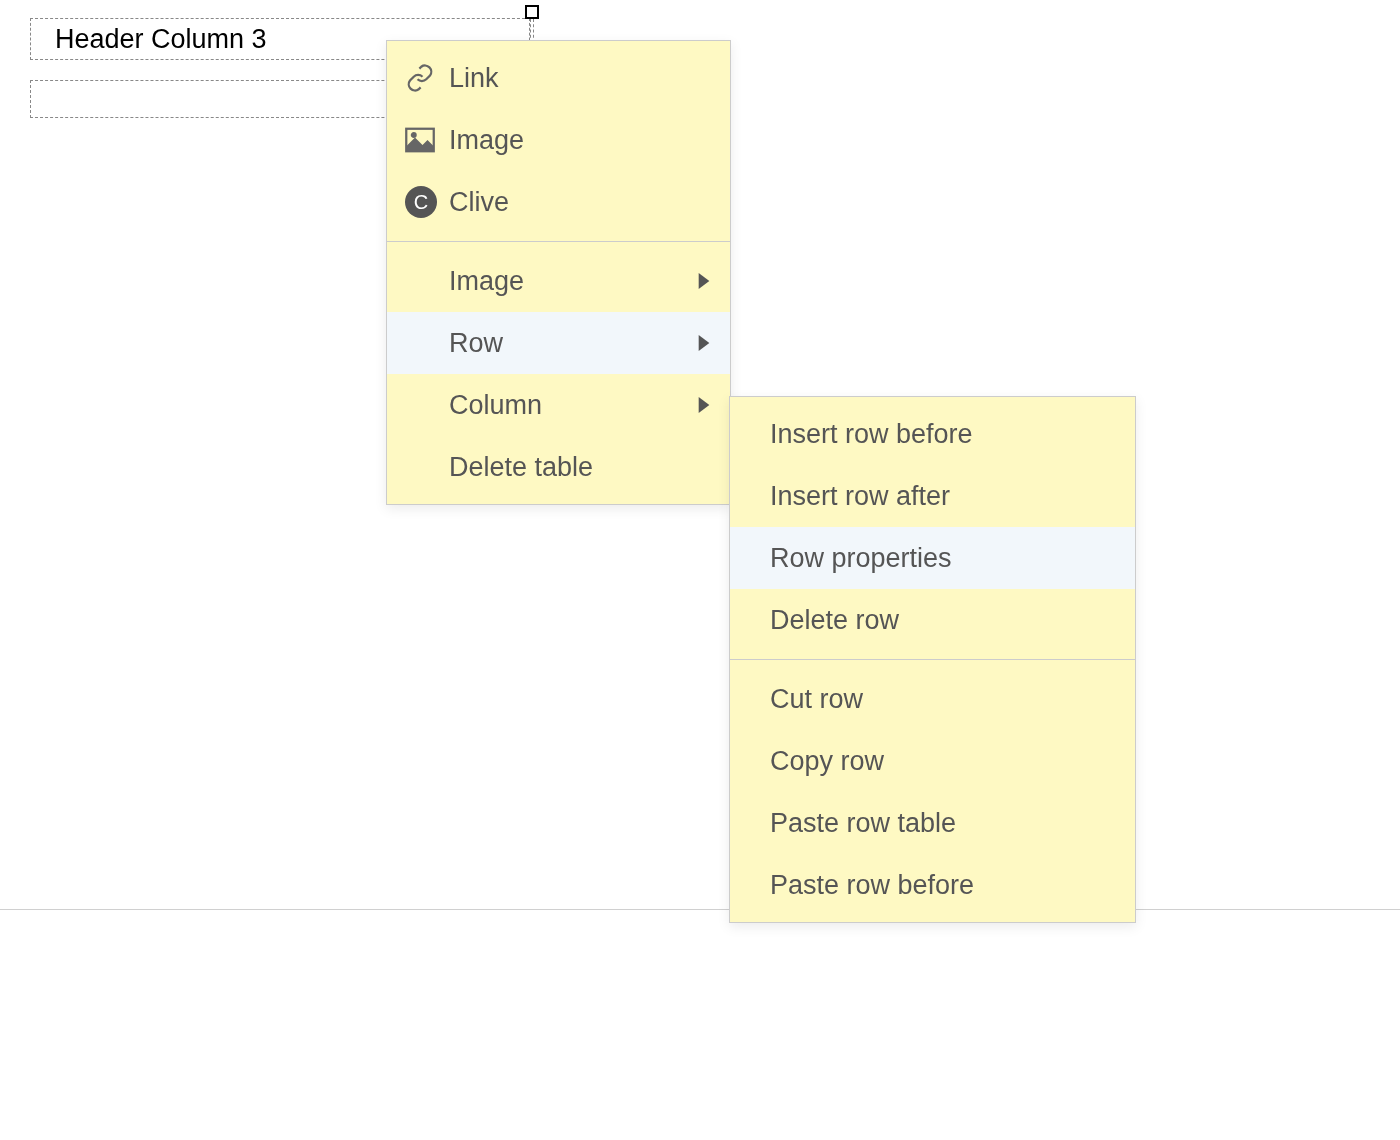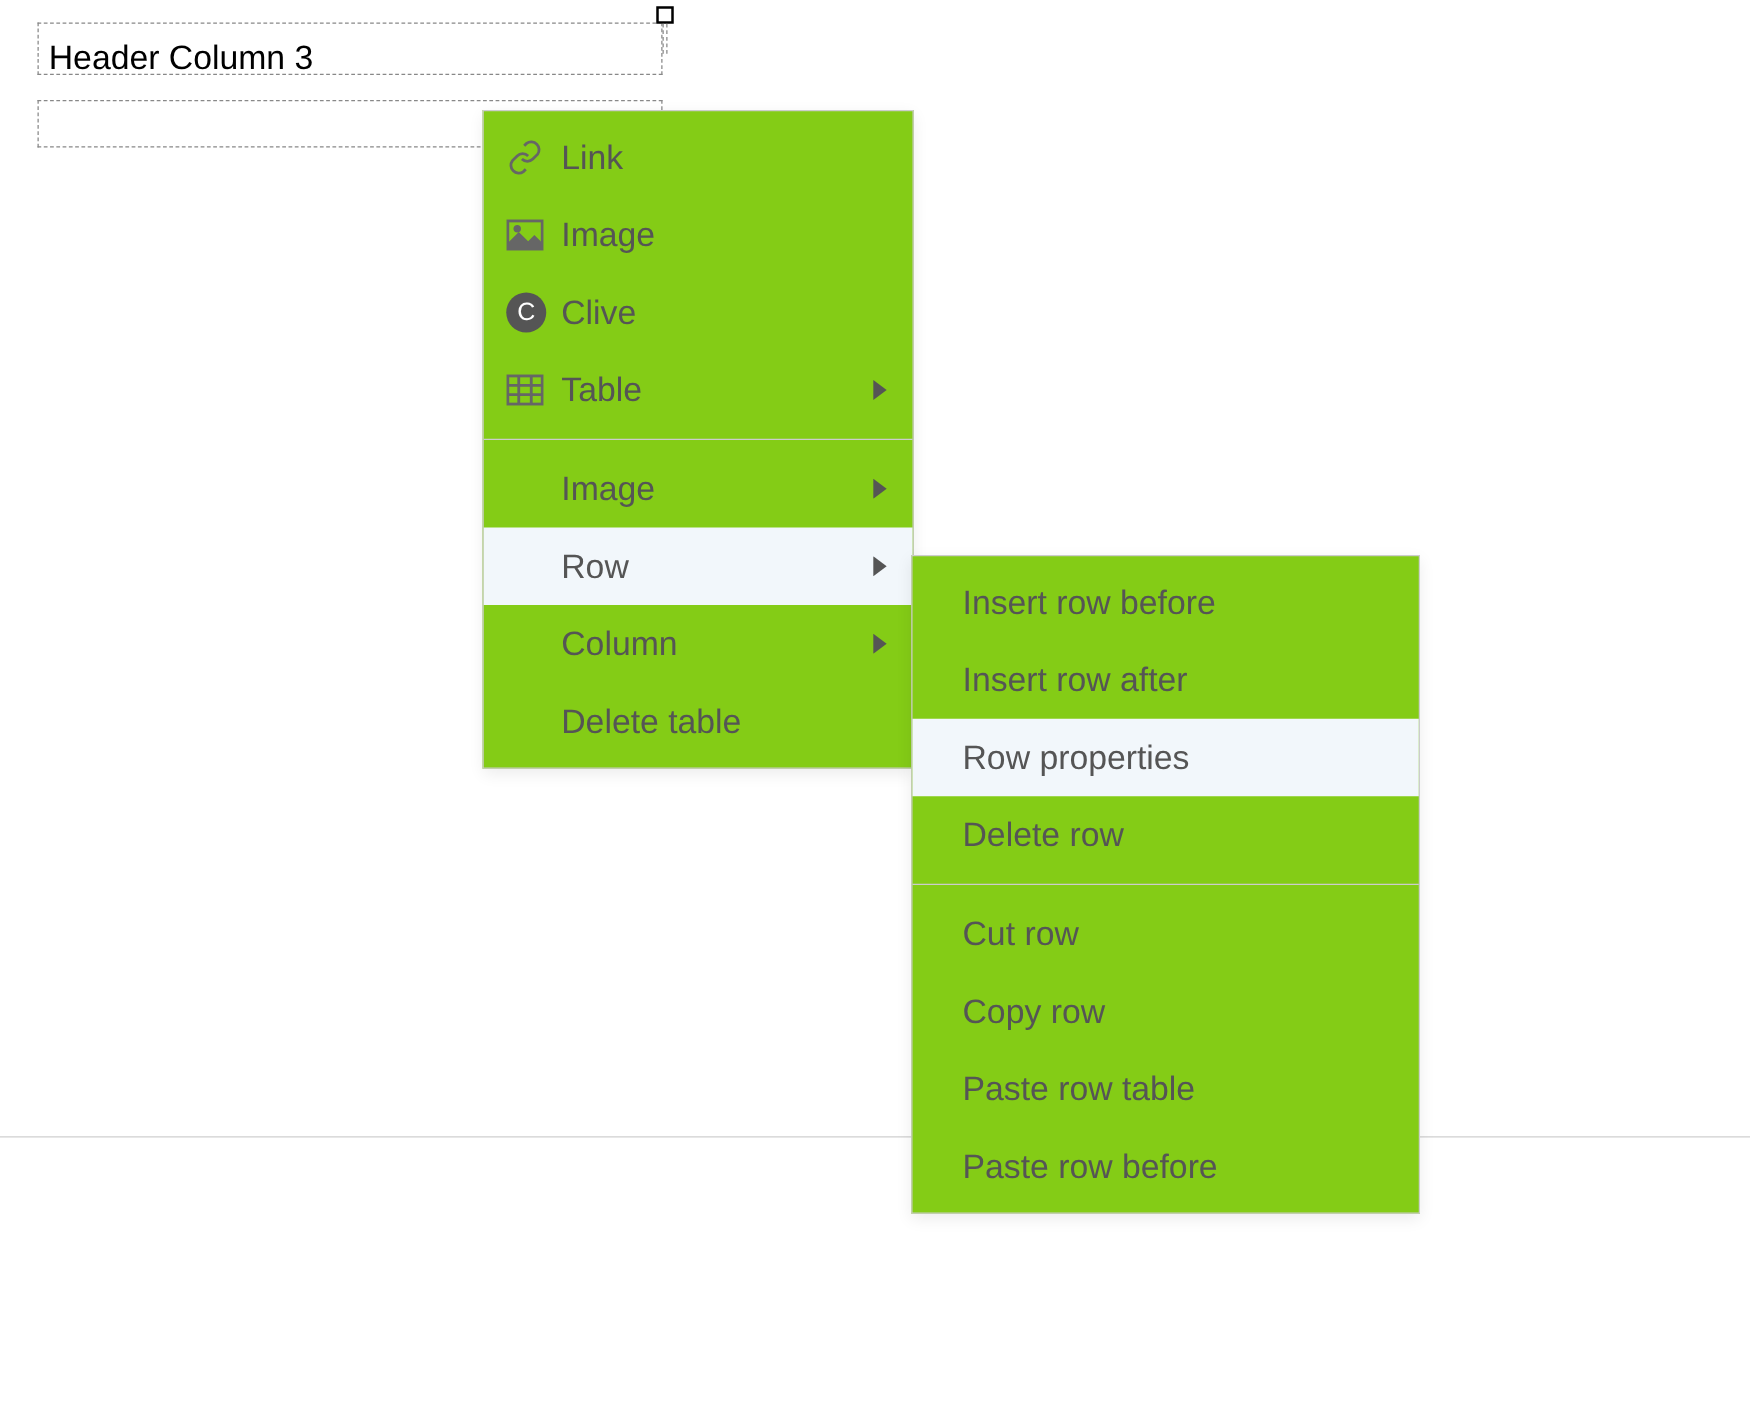--- a/index.html
+++ b/index.html
@@ -27,21 +27,20 @@
       position: absolute;
       top: 18px;
       left: 30px;
       width: 500px;
     }
     .table-row-outline {
       border: 1px dashed #888;
       height: 42px;
       margin-bottom: 20px;
       display: flex;
-      flex-direction: column;
     }
     .table-cell-outline {
       border-right: 1px dashed #888;
       height: 100%;
       padding: 4px 8px;
       font-size: 27px;
       color: #000;
       display: flex;
       align-items: center;
     }
@@ -62,25 +61,24 @@
       position: absolute;
       top: 19px;
       left: 530px;
       width: 4px;
       height: 24px;
       border-left: 1px dashed #888;
       border-right: 1px dashed #888;
     }
     .context-menu {
       position: absolute;
-      background: #84cc16;
+      background: #fef9c3;
       border: 1px solid #ccc;
       box-shadow: 0 4px 12px rgba(0,0,0,0.08);
       padding: 6px 0;
-      margin-top: 48px;
     }
     .menu-primary {
       top: 40px;
       left: 386px;
       width: 345px;
     }
     .menu-secondary {
       top: 396px;
       left: 729px;
       width: 407px;
@@ -186,37 +184,20 @@
     <span class="label">Image</span>
   </div>
 
   <div class="menu-item">
     <span class="icon-slot">
       <span class="icon-clive">C</span>
     </span>
     <span class="label">Clive</span>
   </div>
 
-  <div class="menu-item">
-    <span class="icon-slot icon-table">
-      <svg width="30" height="26" viewBox="0 0 24 20" stroke-width="1.8">
-        <rect x="1" y="1" width="22" height="18"></rect>
-        <line x1="1" y1="7" x2="23" y2="7"></line>
-        <line x1="1" y1="13" x2="23" y2="13"></line>
-        <line x1="8" y1="1" x2="8" y2="19"></line>
-        <line x1="16" y1="1" x2="16" y2="19"></line>
-      </svg>
-    </span>
-    <span class="label">Table</span>
-    <span class="chevron">
-      <svg width="12" height="16" viewBox="0 0 8 12">
-          <path d="M0 0 L8 6 L0 12 Z"></path>
-        </svg>
-    </span>
-  </div>
 
   <div class="menu-separator"></div>
 
   <div class="menu-item">
     <span class="icon-slot"></span>
     <span class="label">Image</span>
     <span class="chevron">
       <svg width="12" height="16" viewBox="0 0 8 12">
           <path d="M0 0 L8 6 L0 12 Z"></path>
         </svg>

